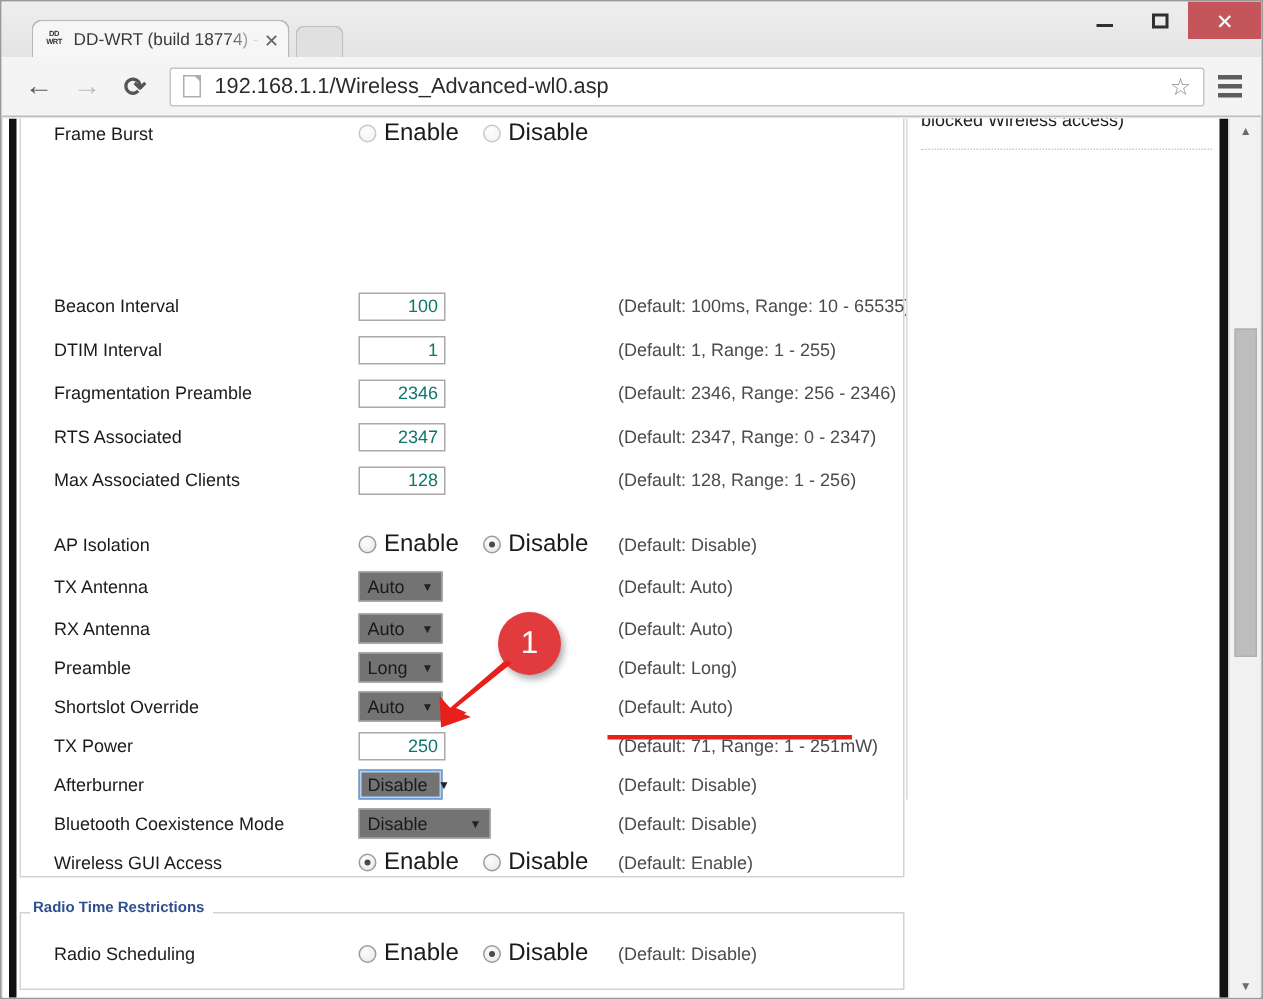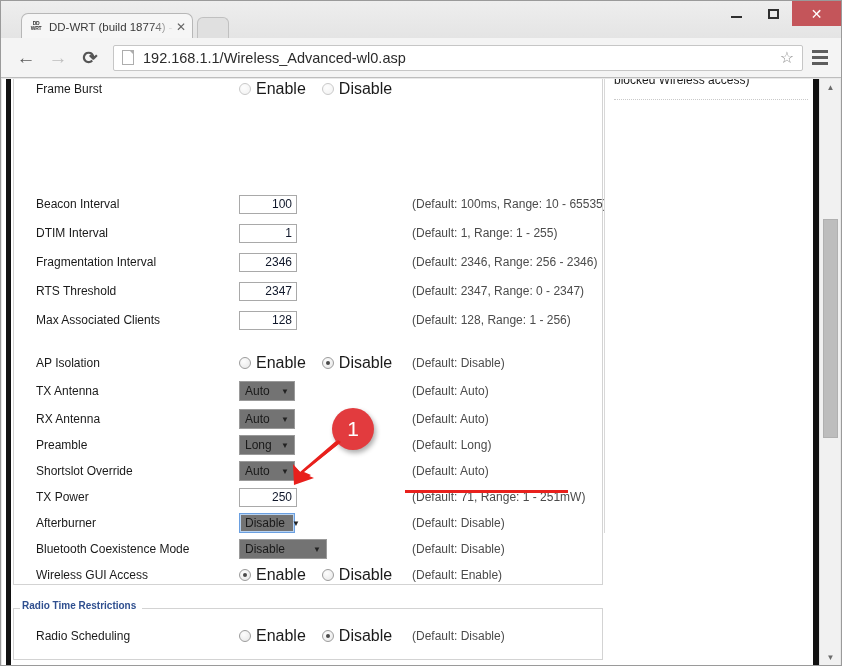--- a/index.html
+++ b/index.html
@@ -236,21 +236,21 @@
     position: absolute; left: 398px;
     font-size: 12px; color: #4b4b4b;
     white-space: nowrap;
   }
 
   input.txt {
     width: 58px; height: 19px;
     border: 1px solid #a9a9a9;
     background: #fff;
     font-family: "Liberation Sans", sans-serif;
-    font-size: 12px; color: #0f172a;
+    font-size: 12px; color: #0f766e;
     text-align: right;
     padding: 0 4px 0 2px;
   }
 
   .sel {
     height: 20px;
     border: 1px solid #9a9a9a;
     background: #737373;
     font-size: 12px; color: #1a1a1a;
     display: inline-flex; align-items: center;
@@ -407,29 +407,29 @@
 
         <div class="row" style="top:180px;">
           <div class="lbl">DTIM Interval</div>
           <div class="ctrl">
             <input class="txt" type="text" value="1" style="">
           </div>
           <div class="hint">(Default: 1, Range: 1 - 255)</div>
         </div>
 
         <div class="row" style="top:209px;">
-          <div class="lbl">Fragmentation Interval</div>
+          <div class="lbl">Fragmentation Preamble</div>
           <div class="ctrl">
             <input class="txt" type="text" value="2346" style="">
           </div>
           <div class="hint">(Default: 2346, Range: 256 - 2346)</div>
         </div>
 
         <div class="row" style="top:238px;">
-          <div class="lbl">RTS Threshold</div>
+          <div class="lbl">RTS Associated</div>
           <div class="ctrl">
             <input class="txt" type="text" value="2347" style="">
           </div>
           <div class="hint">(Default: 2347, Range: 0 - 2347)</div>
         </div>
 
         <div class="row" style="top:267px;">
           <div class="lbl">Max Associated Clients</div>
           <div class="ctrl">
             <input class="txt" type="text" value="128" style="">

